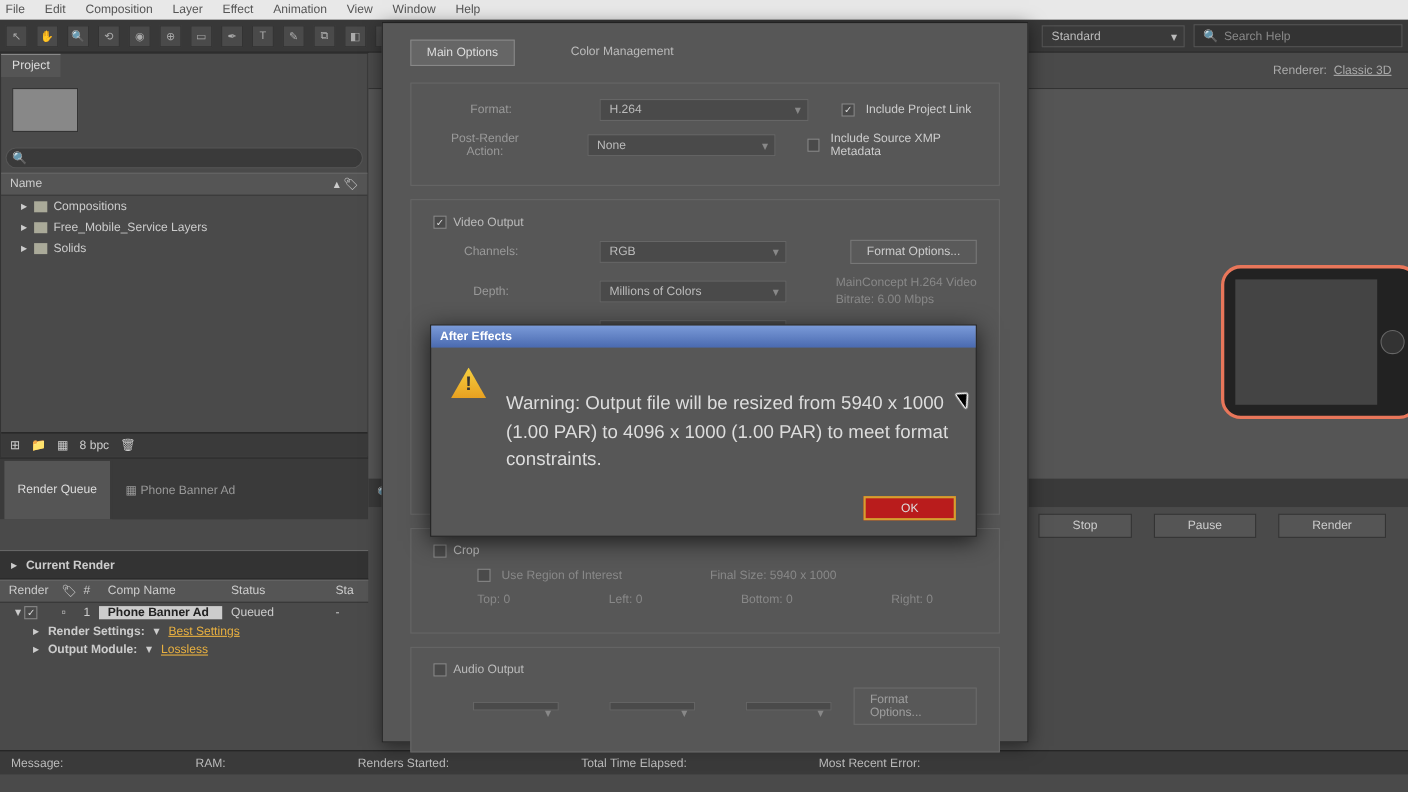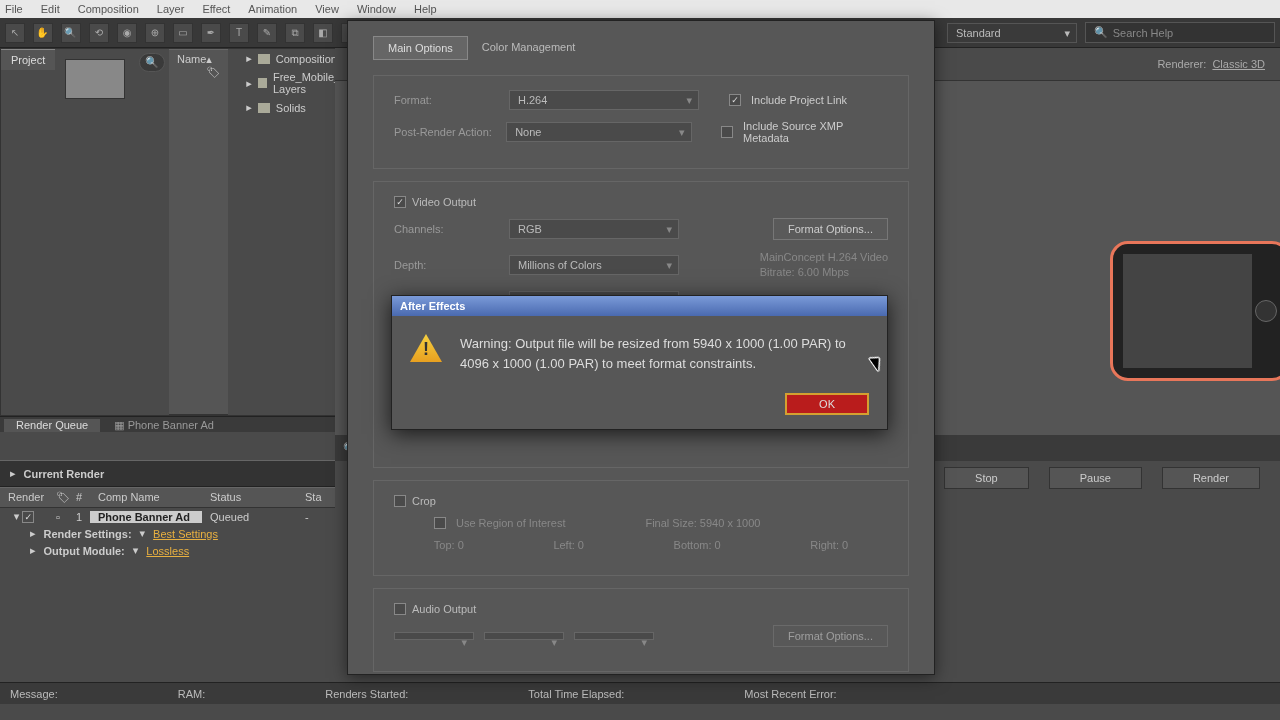--- a/index.html
+++ b/index.html
@@ -12,35 +12,35 @@
 .tool-btn { width: 20px; height: 20px; background: #4a4a4a; border: 1px solid #333; display: inline-flex; align-items: center; justify-content: center; color: #aaa; font-size: 10px; }
 .toolbar-spacer { flex: 1; }
 .workspace-dd { background: #3a3a3a; border: 1px solid #555; padding: 3px 17px 3px 8px; color: #bbb; position: relative; width: 130px; }
 .workspace-dd::after { content: '▾'; position: absolute; right: 6px; }
 .search-help { background: #333; border: 1px solid #555; padding: 3px 8px; color: #888; width: 190px; display: flex; align-items: center; gap: 5px; }
 
 .main-area { display: flex; height: calc(100% - 20px - 30px - 22px); }
 .left-col { width: 335px; display: flex; flex-direction: column; }
 .right-col { flex: 1; background: #4a4a4a; position: relative; }
 
-.project-panel { flex: 1; background: #4a4a4a; border: 1px solid #333; display: flex; flex-direction: row; }
+.project-panel { flex: 1; background: #4a4a4a; border: 1px solid #333; display: flex; flex-direction: column; }
 .panel-tab { background: #555; padding: 4px 10px; color: #ddd; display: inline-block; font-size: 11px; border-top: 1px solid #888; }
 .thumb-area { padding: 10px; }
 .thumb { width: 60px; height: 40px; background: #888; border: 1px solid #333; }
 .search-row { padding: 4px; }
 .search-input { width: 100%; background: #3a3a3a; border: 1px solid #555; padding: 2px 5px; color: #aaa; border-radius: 10px; }
 .name-header { background: #555; padding: 3px 8px; border-top: 1px solid #666; border-bottom: 1px solid #333; display: flex; justify-content: space-between; }
 .proj-list { flex: 1; background: #4a4a4a; }
 .proj-item { padding: 3px 18px; display: flex; align-items: center; gap: 6px; }
 .folder-icon { width: 12px; height: 10px; background: #aa9; display: inline-block; }
 .proj-footer { background: #3a3a3a; padding: 4px 8px; display: flex; align-items: center; gap: 10px; border-top: 1px solid #222; }
 
 .bottom-panel { height: 280px; background: #4a4a4a; border-top: 1px solid #222; }
 .bottom-tabs { background: #3a3a3a; display: flex; padding: 2px 0 0 4px; }
-.bottom-tab { padding: 0 12px; background: #555; color: #ddd; margin-right: 2px; font-size: 11px; }
+.bottom-tab { padding: 20px 12px; background: #555; color: #ddd; margin-right: 2px; font-size: 11px; }
 .bottom-tab.inactive { background: #3a3a3a; color: #999; }
 .current-render-row { background: #333; padding: 6px 10px; display: flex; align-items: center; gap: 8px; border-top: 1px solid #666; border-bottom: 1px solid #222; }
 .render-controls { display: flex; justify-content: flex-end; padding: 6px 20px; gap: 20px; background: #4a4a4a; }
 .render-btn { background: #555; border: 1px solid #333; padding: 4px 30px; color: #ccc; }
 .render-table-header { background: #555; display: flex; padding: 3px 0; border-top: 1px solid #666; border-bottom: 1px solid #333; }
 .rth-col { padding: 0 8px; }
 .render-row { display: flex; padding: 2px 0; align-items: center; }
 .render-detail { padding: 2px 30px; display: flex; align-items: center; gap: 8px; font-size: 11px; }
 .link-text { color: #e8b040; text-decoration: underline; }
 
@@ -50,40 +50,40 @@
 .viewport-top { height: 33px; background: #4a4a4a; border-bottom: 1px solid #333; display: flex; justify-content: flex-end; align-items: center; padding: 0 15px; color: #aaa; }
 .viewport { background: #555; height: 354px; position: relative; overflow: hidden; }
 .phone-device { position: absolute; right: -10px; top: 160px; width: 180px; height: 140px; background: #222; border: 3px solid #e8765a; border-radius: 18px; }
 .phone-screen { position: absolute; left: 10px; top: 10px; right: 35px; bottom: 10px; background: #444; }
 .phone-btn { position: absolute; right: 10px; top: 50%; width: 22px; height: 22px; background: #333; border-radius: 50%; border: 1px solid #666; transform: translateY(-50%); }
 .viewport-footer { background: #3a3a3a; height: 26px; display: flex; align-items: center; padding: 0 8px; gap: 6px; color: #bbb; }
 .output-dialog { position: absolute; left: 347px; top: 20px; width: 588px; height: 655px; background: #575757; border: 1px solid #222; box-shadow: 0 3px 15px rgba(0,0,0,0.5); }
 .dlg-title { background: #6a6a6a; padding: 4px 8px; color: #ddd; display: flex; justify-content: space-between; border-bottom: 1px solid #888; }
 .close-x { width: 16px; height: 14px; background: #888; color: #222; text-align: center; line-height: 13px; border: 1px solid #555; cursor: pointer; }
 .dlg-body { padding: 15px 25px; }
-.dlg-tabs { display: flex; margin-bottom: 15px; }
+.dlg-tabs { display: flex; margin-bottom: 15px; gap: 37px; }
 .dlg-tab { padding: 5px 14px; color: #bbb; }
 .dlg-tab.active { background: #666; color: #ddd; border: 1px solid #888; }
 .dlg-section { border: 1px solid #666; padding: 14px 20px; margin-bottom: 12px; background: #575757; }
 .form-row { display: flex; align-items: center; margin-bottom: 10px; gap: 10px; }
-.form-label { width: 105px; text-align: left; color: #999; }
-.dropdown { background: #4a4a4a; border: 1px solid #666; padding: 3px 8px; width: 190px; color: #bbb; position: relative; }
+.form-label { width: 105px; text-align: center; color: #999; }
+.dropdown { background: #4a4a4a; border: 1px solid #666; padding: 3px 8px; width: 190px; color: #bbb; position: relative; margin-left: 36px; }
 .dropdown::after { content: '▾'; position: absolute; right: 6px; color: #888; }
 .small-dd { width: 80px; }
 .checkbox { width: 12px; height: 12px; border: 1px solid #888; background: #4a4a4a; display: inline-flex; align-items: center; justify-content: center; font-size: 9px; color: #ddd; }
 .section-hdr { display: flex; align-items: center; gap: 6px; margin-bottom: 10px; color: #bbb; }
 .fmt-btn { background: #5a5a5a; border: 1px solid #777; padding: 4px 14px; color: #ccc; }
 .codec-info { color: #888; font-size: 10px; line-height: 1.4; }
 
 .alert-dialog { position: absolute; left: 391px; top: 295px; width: 497px; background: #575757; border: 1px solid #222; box-shadow: 0 4px 20px rgba(0,0,0,0.7); }
 .alert-title { background: linear-gradient(#7a9ad8, #4a6ab0); padding: 4px 8px; color: #fff; font-weight: bold; }
 .alert-body { padding: 18px 18px 12px 18px; display: flex; gap: 18px; }
 .alert-tri { width: 32px; height: 28px; background: linear-gradient(#f5d040, #e8a020); clip-path: polygon(50% 0, 100% 100%, 0 100%); position: relative; flex-shrink: 0; }
 .alert-tri::after { content: '!'; position: absolute; left: 50%; top: 55%; transform: translate(-50%, -50%); color: #333; font-weight: bold; font-size: 18px; }
-.alert-msg { color: #ddd; line-height: 1.5; font-size: 13px; }
+.alert-msg { color: #ddd; line-height: 1.5; font-size: 17px; margin-top: 20px; }
 .alert-footer { padding: 8px 18px 14px; display: flex; justify-content: flex-end; }
 .ok-btn { background: #b91c1c; border: 2px solid #d4a030; padding: 3px 32px; color: #ddd; }
 
 .watermark { position: absolute; top: 20px; left: 50%; transform: translateX(-50%); font-size: 32px; color: rgba(255,255,255,0.15); font-weight: bold; letter-spacing: 2px; pointer-events: none; }
 .cursor-arrow { position: absolute; left: 873px; top: 355px; width: 12px; height: 18px; pointer-events: none; }
 .cursor-arrow::before { content: ''; position: absolute; width: 0; height: 0; border-left: 8px solid #000; border-top: 5px solid transparent; border-bottom: 10px solid transparent; transform: rotate(-35deg); filter: drop-shadow(1px 0 0 #fff) drop-shadow(-1px 0 0 #fff) drop-shadow(0 1px 0 #fff) drop-shadow(0 -1px 0 #fff); }
 </style>
 </head>
 <body>
 

